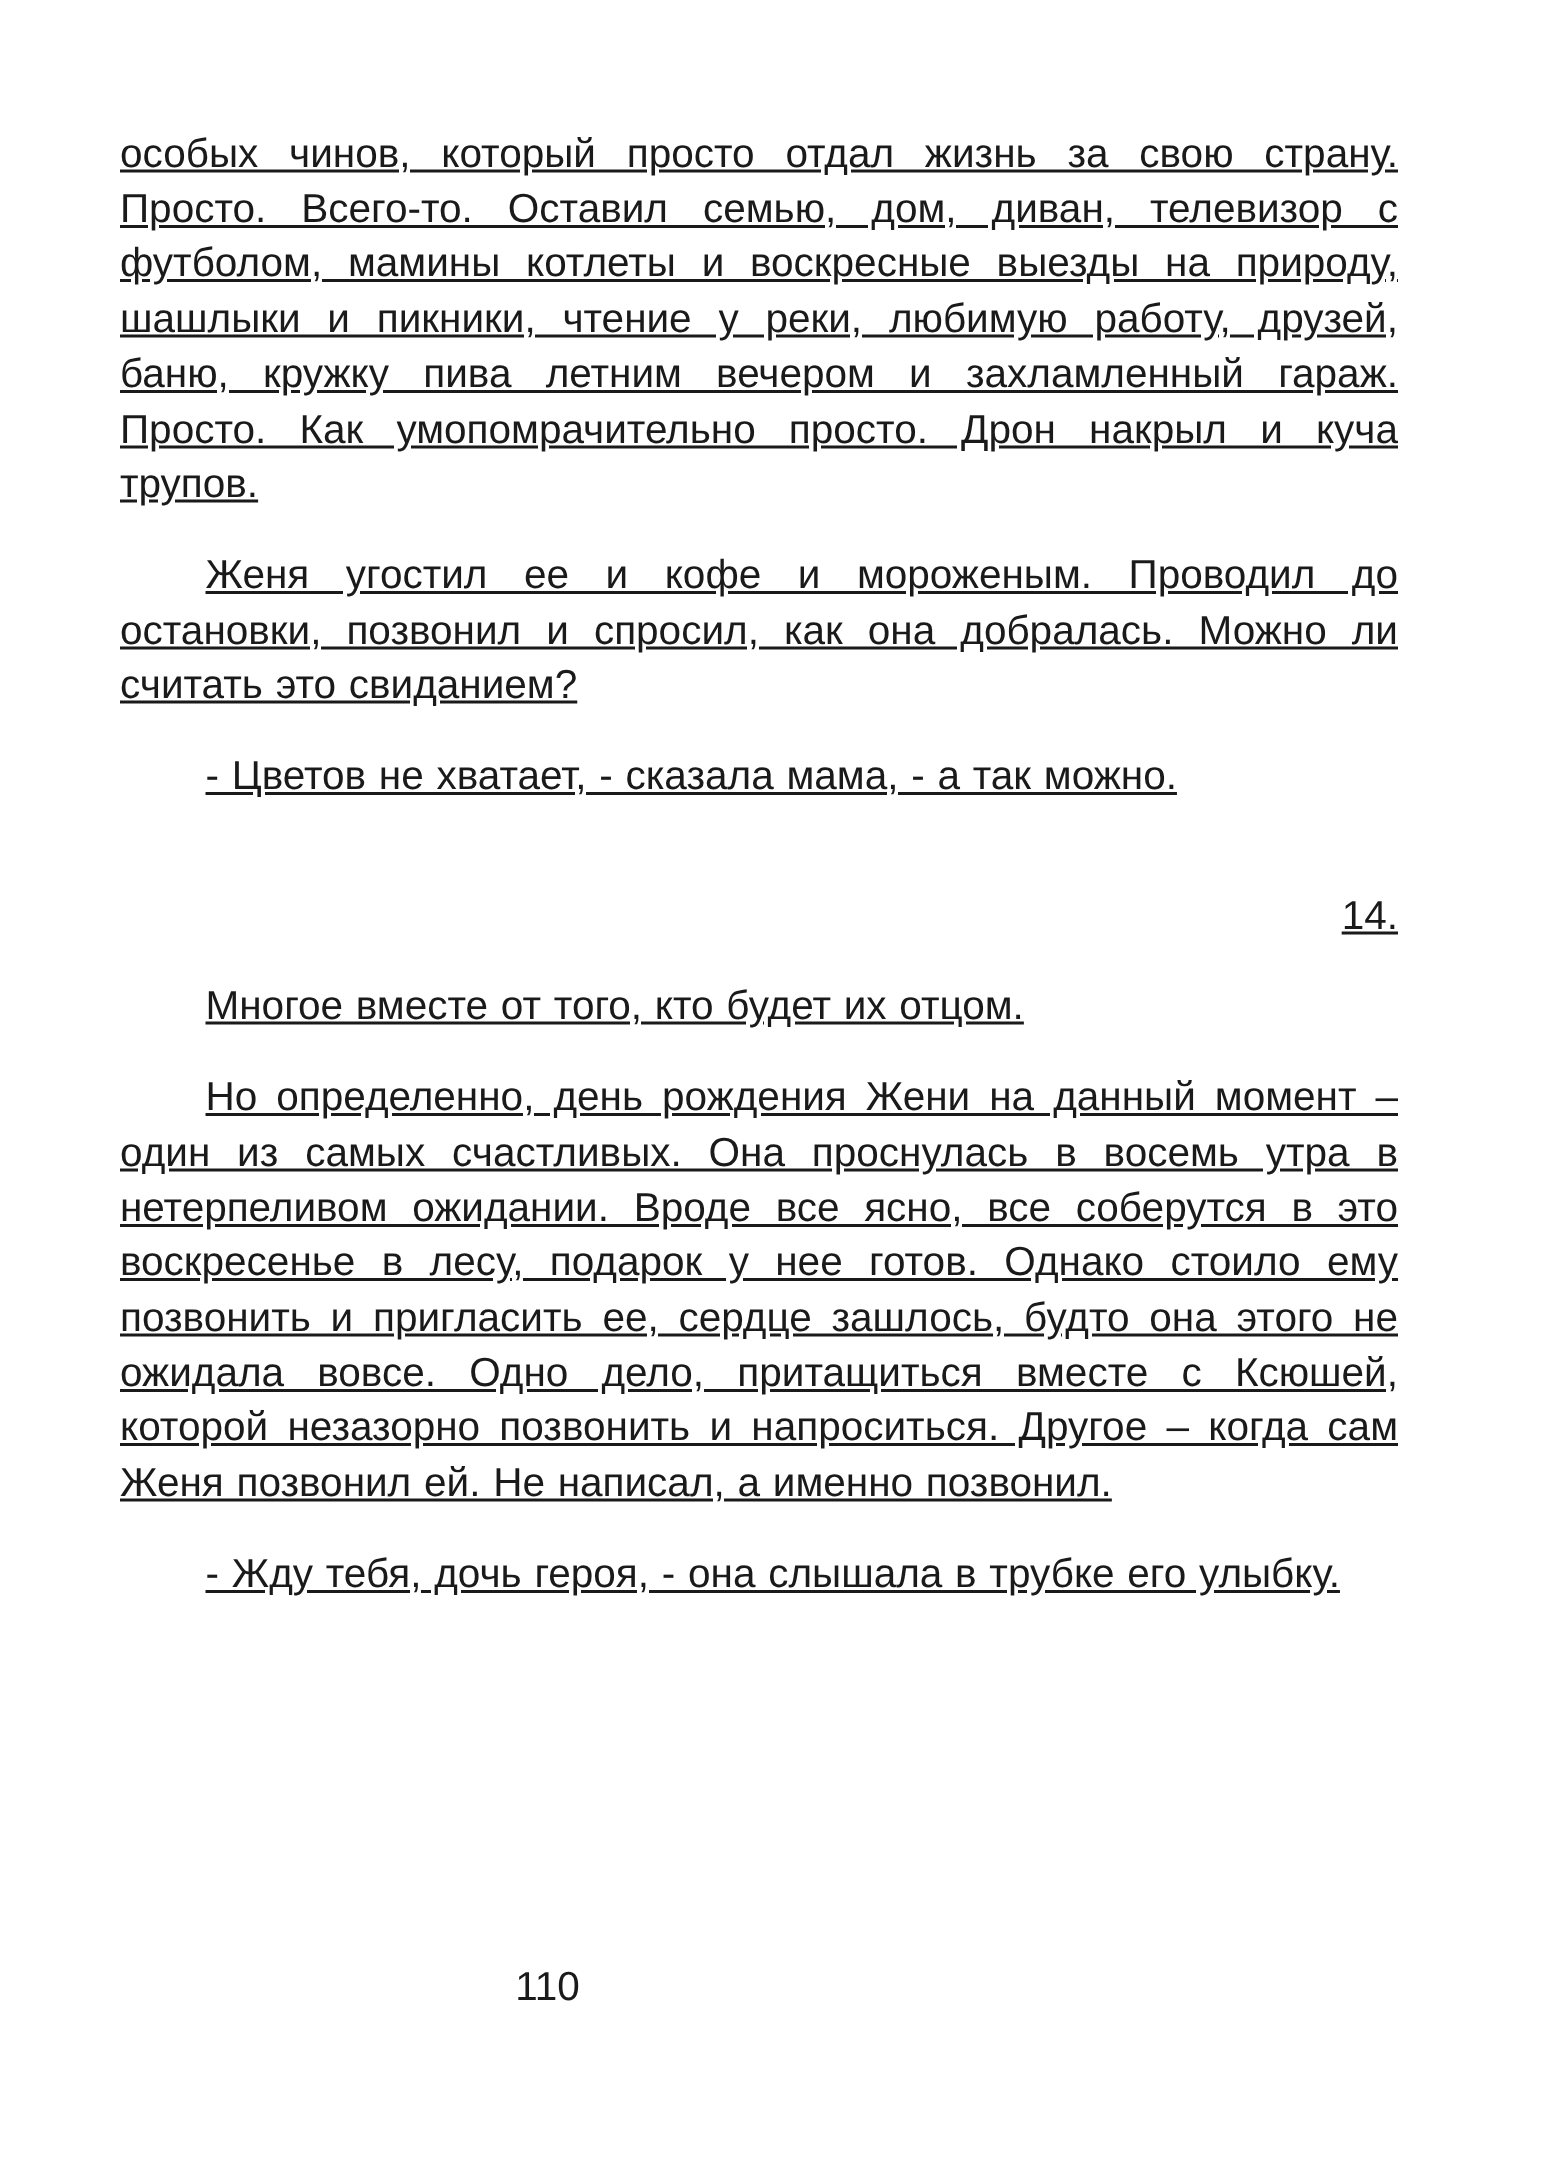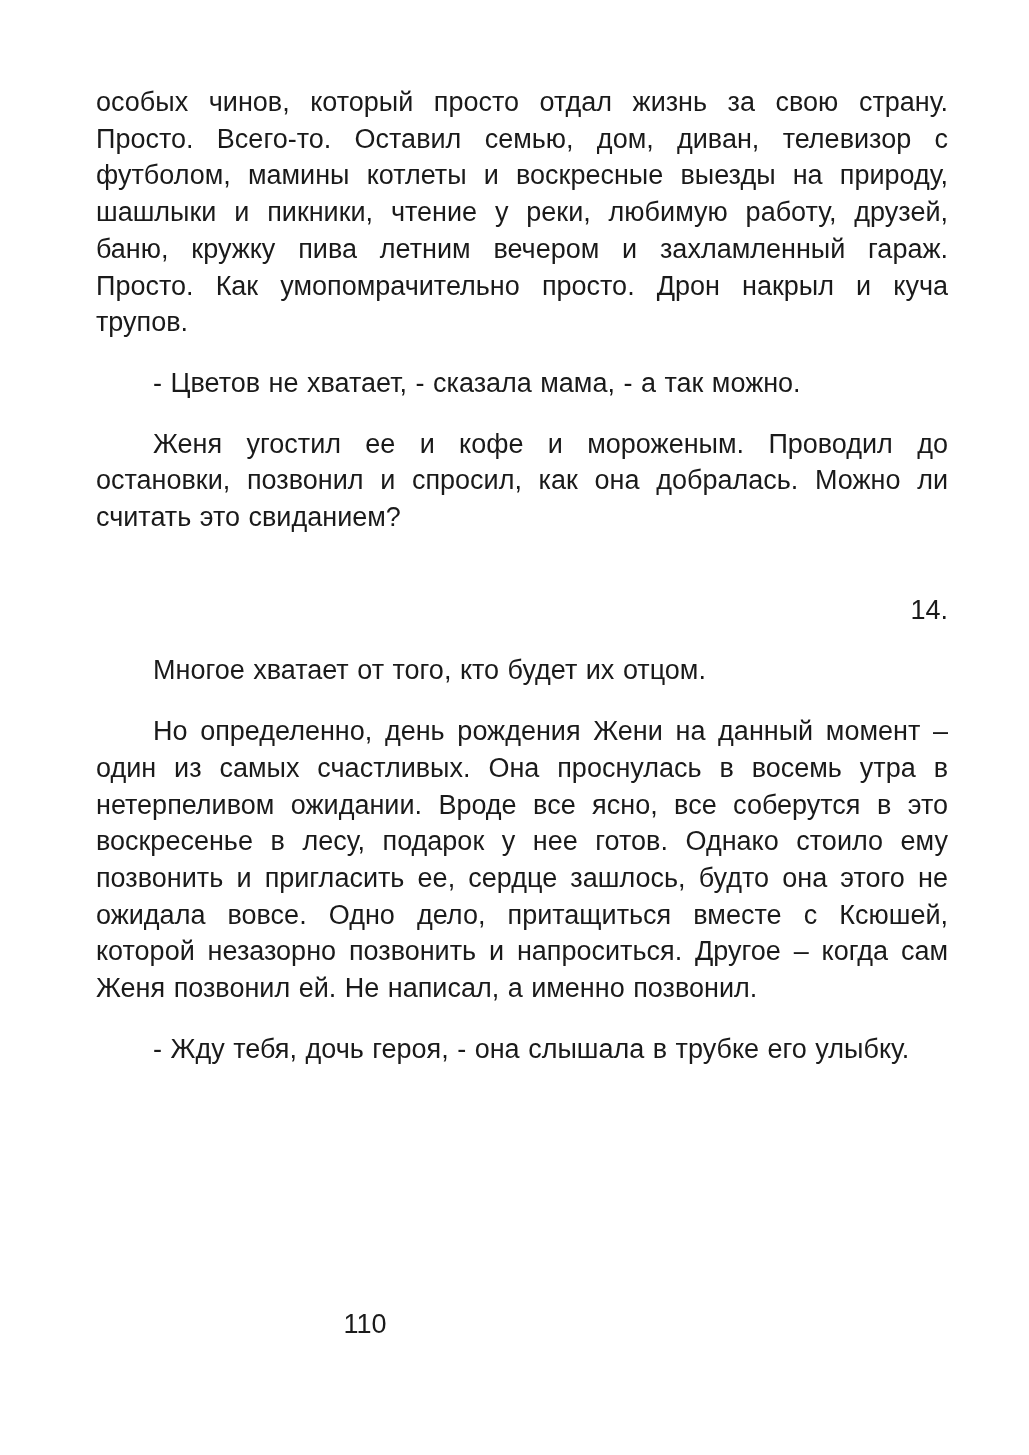--- a/index.html
+++ b/index.html
@@ -15,23 +15,24 @@
     font-family: "Liberation Sans", "DejaVu Sans", sans-serif;
     color: #1a1a1a;
   }
   .page {
     position: absolute;
     inset: 0;
     background: #ffffff;
   }
   .text-block {
     position: absolute;
-    left: 96px;
+    left: 80px;
     top: 84px;
     width: 852px;
+    text-decoration: underline;
   }
   p.para {
     margin: 0 0 24px 0;
     font-size: 27px;
     line-height: 36.7px;
     text-align: justify;
     text-indent: 57px;
     hyphens: none;
     word-spacing: 1px;
   }
@@ -55,21 +56,21 @@
     font-size: 27px;
     line-height: 36.7px;
   }
 </style>
 </head>
 <body>
 
 <div class="page">
   <main class="text-block">
     <p class="para no-indent">особых чинов, который просто отдал жизнь за свою страну. Просто. Всего-то. Оставил семью, дом, диван, телевизор с футболом, мамины котлеты и воскресные выезды на природу, шашлыки и пикники, чтение у реки, любимую работу, друзей, баню, кружку пива летним вечером и захламленный гараж. Просто. Как умопомрачительно просто. Дрон накрыл и куча трупов.</p>
+    <p class="para">Женя угостил ее и кофе и мороженым. Проводил до остановки, позвонил и спросил, как она добралась. Можно ли считать это свиданием?</p>
     <p class="para">- Цветов не хватает, - сказала мама, - а так можно.</p>
-    <p class="para">Женя угостил ее и кофе и мороженым. Проводил до остановки, позвонил и спросил, как она добралась. Можно ли считать это свиданием?</p>
     <h2 class="section-number">14.</h2>
-    <p class="para">Многое хватает от того, кто будет их отцом.</p>
+    <p class="para">Многое вместе от того, кто будет их отцом.</p>
     <p class="para">Но определенно, день рождения Жени на данный момент – один из самых счастливых. Она проснулась в восемь утра в нетерпеливом ожидании. Вроде все ясно, все соберутся в это воскресенье в лесу, подарок у нее готов. Однако стоило ему позвонить и пригласить ее, сердце зашлось, будто она этого не ожидала вовсе. Одно дело, притащиться вместе с Ксюшей, которой незазорно позвонить и напроситься. Другое – когда сам Женя позвонил ей. Не написал, а именно позвонил.</p>
     <p class="para">- Жду тебя, дочь героя, - она слышала в трубке его улыбку.</p>
   </main>
   <div class="page-number">110</div>
 </div>
 
 </body></html>

